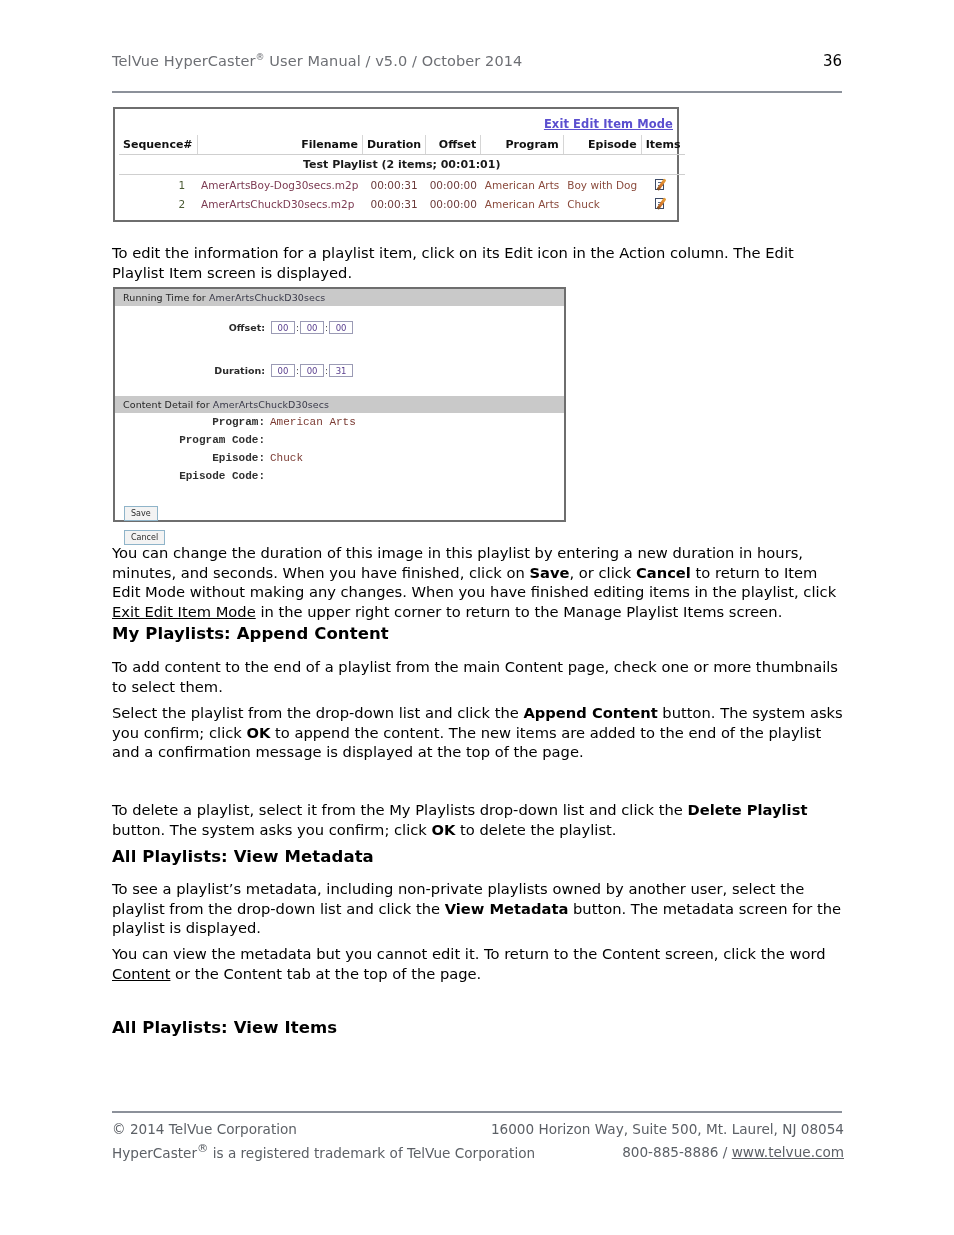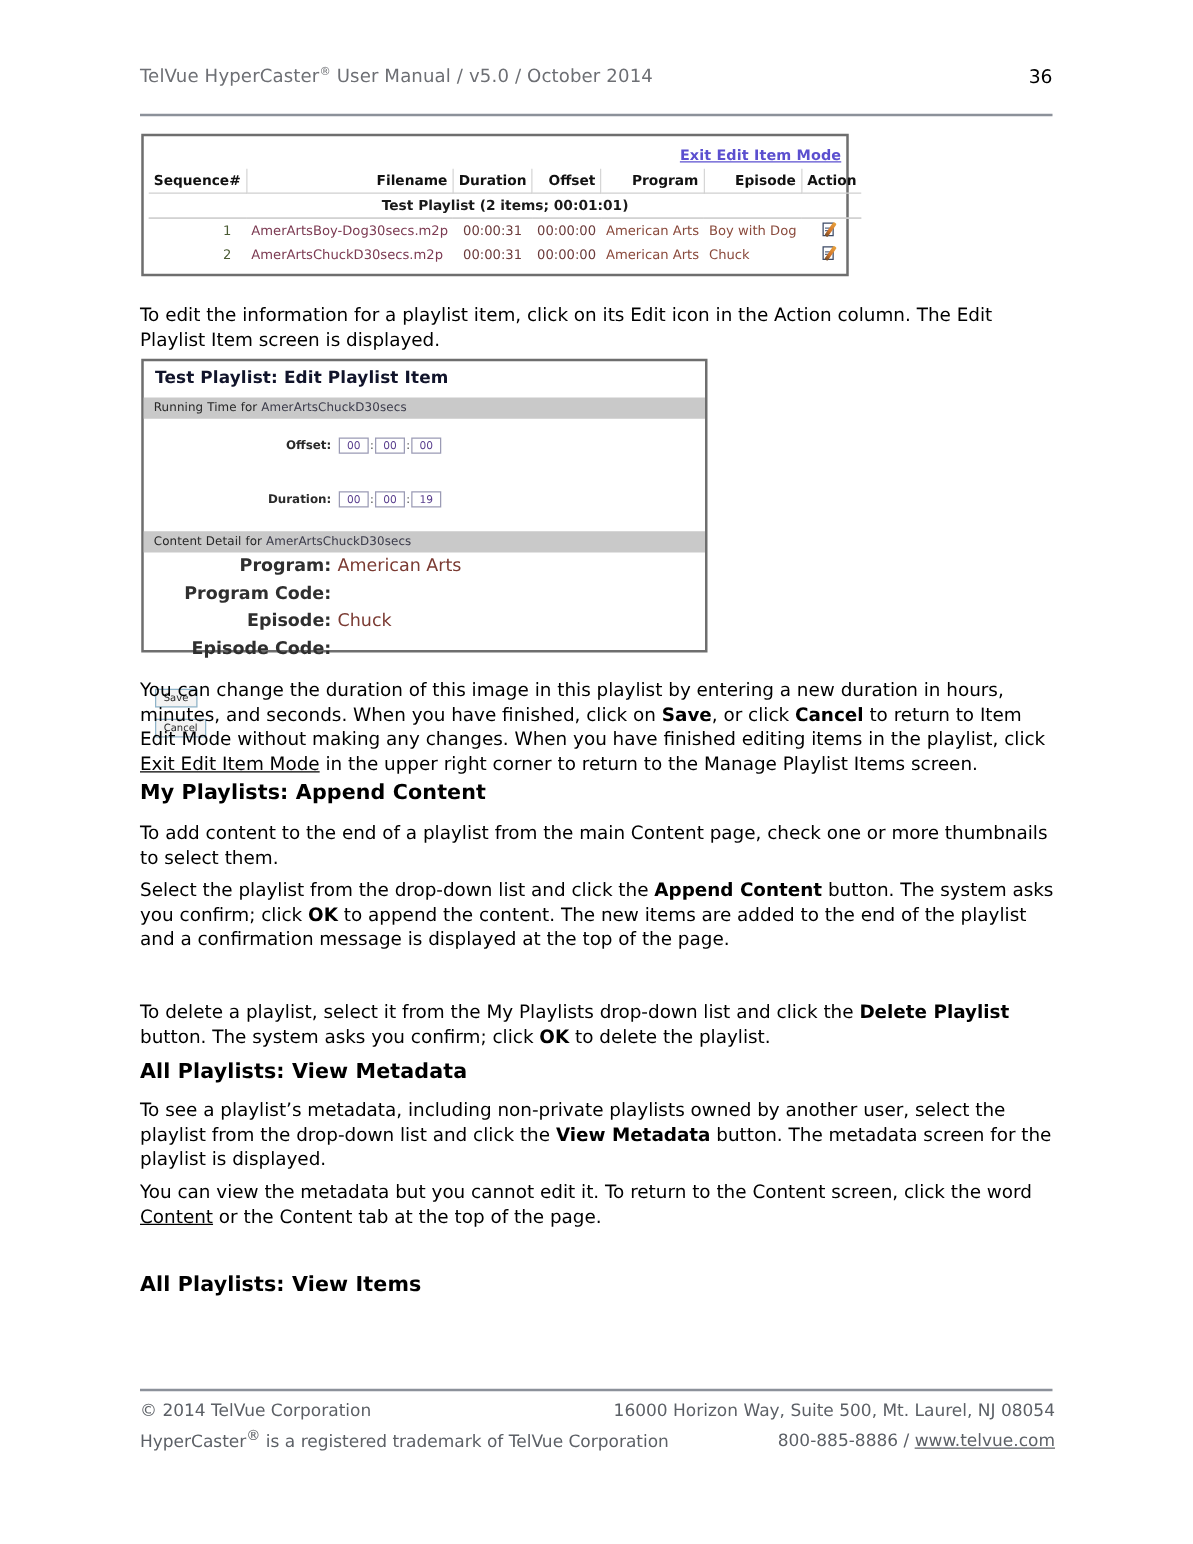--- a/index.html
+++ b/index.html
@@ -211,21 +211,22 @@
   }
   .fig2 .colon {
     font-size: 9px;
     color: #444;
     padding: 0 0px;
   }
   .fig2 .detail-row {
     display: flex;
     align-items: baseline;
     padding: 3px 0;
-    font-size: 14px;
+    font-size: 11px;
+    font-family: Liberation Mono, monospace;
   }
   .fig2 .detail-label {
     width: 150px;
     text-align: right;
     padding-right: 5px;
     font-weight: bold;
     color: #2f2f2f;
   }
   .fig2 .detail-value {
     color: #7a3a32;
@@ -319,21 +320,21 @@
         </tr>
       </tbody>
       <thead>
         <tr>
           <th class="h-seq">Sequence#</th>
           <th>Filename</th>
           <th class="h-dur">Duration</th>
           <th class="h-off">Offset</th>
           <th>Program</th>
           <th>Episode</th>
-          <th class="h-act">Action</th>
+          <th class="h-act">Items</th>
         </tr>
       </thead>
       <tbody>
         <tr>
           <td class="c-seq">1</td>
           <td class="c-file">AmerArtsBoy-Dog30secs.m2p</td>
           <td class="c-dur">00:00:31</td>
           <td class="c-off">00:00:00</td>
           <td class="c-prog">American Arts</td>
           <td class="c-ep">Boy with Dog</td>
@@ -355,40 +356,39 @@
       </tbody>
     </table>
   </div>
 
   <div class="body-text" style="top:243px;">
     <span>To edit the information for a playlist item, click on its Edit icon in the Action column. The Edit Playlist</span>
     <span>Item screen is displayed.</span>
   </div>
 
   <div class="fig2">
-    <div class="f2-title">Test Playlist: Edit Playlist Item</div>
 
     <div class="band"><span>Running Time for </span><span class="fname">AmerArtsChuckD30secs</span></div>
 
     <div class="field-row">
       <div class="field-label">Offset:</div>
       <div class="tbox">00</div>
       <span class="colon">:</span>
       <div class="tbox">00</div>
       <span class="colon">:</span>
       <div class="tbox">00</div>
     </div>
 
     <div class="field-row">
       <div class="field-label">Duration:</div>
       <div class="tbox">00</div>
       <span class="colon">:</span>
       <div class="tbox">00</div>
       <span class="colon">:</span>
-      <div class="tbox">19</div>
+      <div class="tbox">31</div>
     </div>
 
     <div class="band" style="margin-top:4px;"><span>Content Detail for </span><span class="fname">AmerArtsChuckD30secs</span></div>
 
     <div class="detail-row">
       <div class="detail-label">Program:</div>
       <div class="detail-value">American Arts</div>
     </div>
     <div class="detail-row">
       <div class="detail-label">Program Code:</div>

